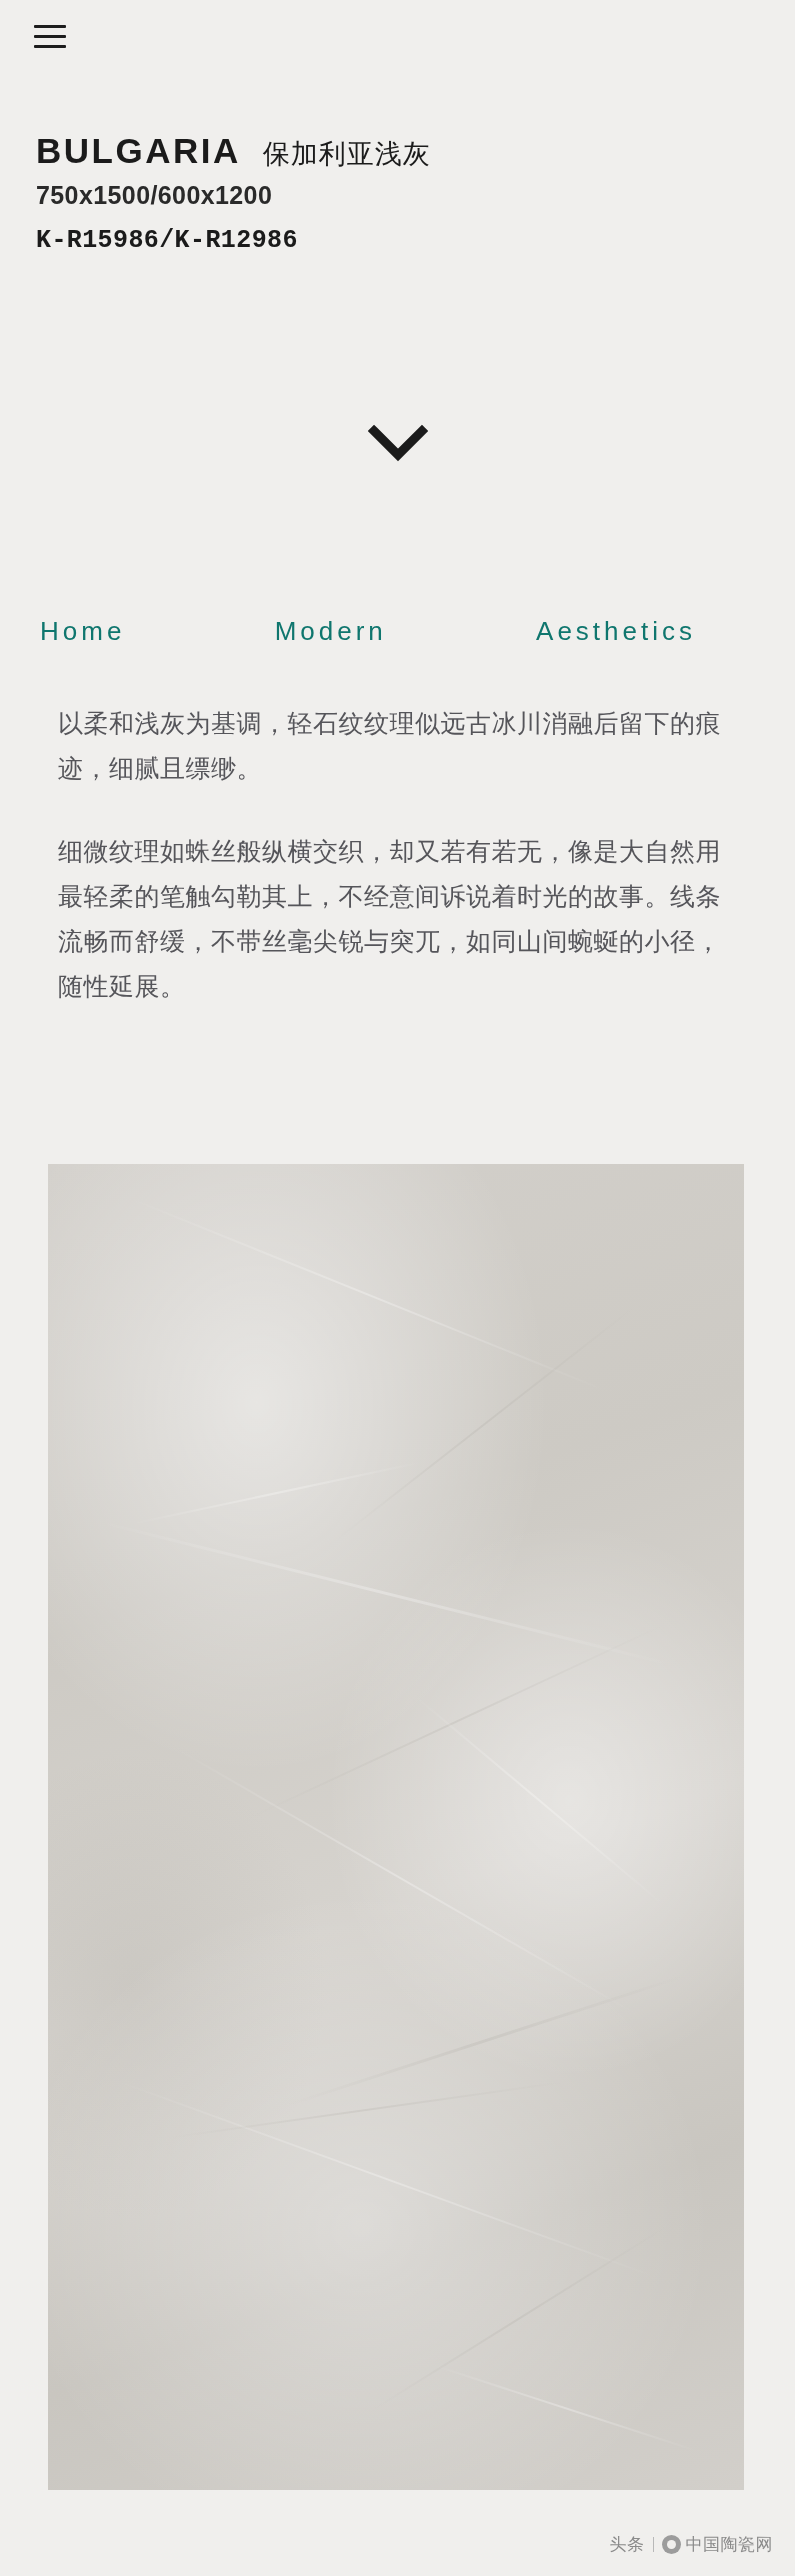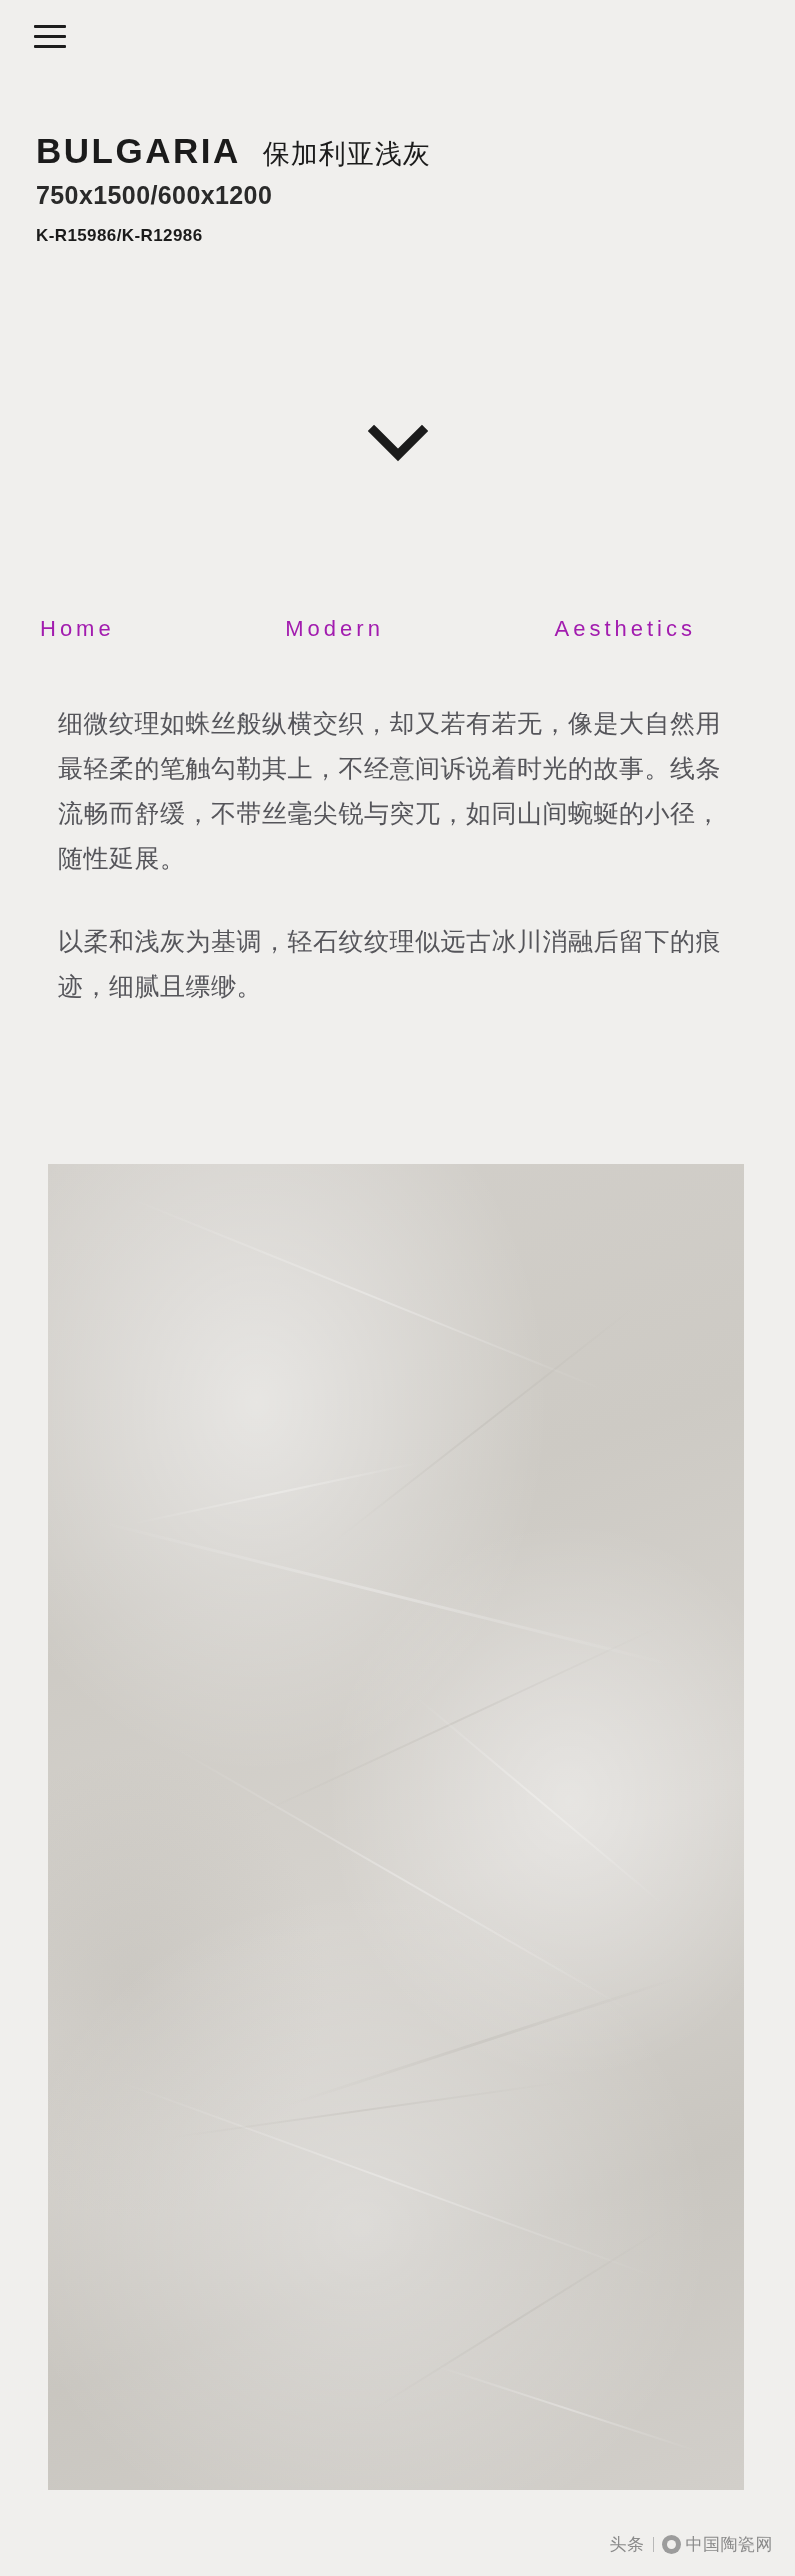--- a/index.html
+++ b/index.html
@@ -77,25 +77,26 @@
     font-weight: 400;
   }
   .sizes {
     font-size: 25px;
     color: #2a2a2a;
     margin-top: 13px;
     letter-spacing: 0.4px;
     font-weight: 700;
   }
   .codes {
-    font-size: 17px;
+    font-size: 25px;
     color: #1b1b1b;
     margin-top: 16px;
     letter-spacing: 0.4px;
     font-weight: 700;
+    font-family: Liberation Mono, monospace;
   }
 
   
   .chevron {
     position: absolute;
     left: 0;
     top: 423px;
     width: 795px;
     display: flex;
     justify-content: center;
@@ -108,23 +109,23 @@
     position: absolute;
     left: 40px;
     top: 616px;
     width: 696px;
     display: flex;
     justify-content: space-between;
     padding-right: 40px;
     box-sizing: border-box;
   }
   .nav-link {
-    font-size: 22px;
+    font-size: 26px;
     letter-spacing: 4px;
-    color: #a21caf;
+    color: #0f766e;
     cursor: pointer;
     font-weight: 400;
   }
 
   
   .copy {
     position: absolute;
     left: 58px;
     top: 701px;
     width: 666px;
@@ -254,22 +255,22 @@
     </svg>
   </div>
 
   <div class="nav">
     <div class="nav-link">Home</div>
     <div class="nav-link">Modern</div>
     <div class="nav-link">Aesthetics</div>
   </div>
 
   <div class="copy">
+    <p class="para">以柔和浅灰为基调，轻石纹纹理似远古冰川消融后留下的痕迹，细腻且缥缈。</p>
     <p class="para">细微纹理如蛛丝般纵横交织，却又若有若无，像是大自然用最轻柔的笔触勾勒其上，不经意间诉说着时光的故事。线条流畅而舒缓，不带丝毫尖锐与突兀，如同山间蜿蜒的小径，随性延展。</p>
-    <p class="para">以柔和浅灰为基调，轻石纹纹理似远古冰川消融后留下的痕迹，细腻且缥缈。</p>
   </div>
 
   <div class="tile-wrap">
     <div class="tile">
       <div class="vein v1"></div>
       <div class="vein d v2"></div>
       <div class="vein v3"></div>
       <div class="vein d v4"></div>
       <div class="vein v5"></div>
       <div class="vein d v6"></div>

